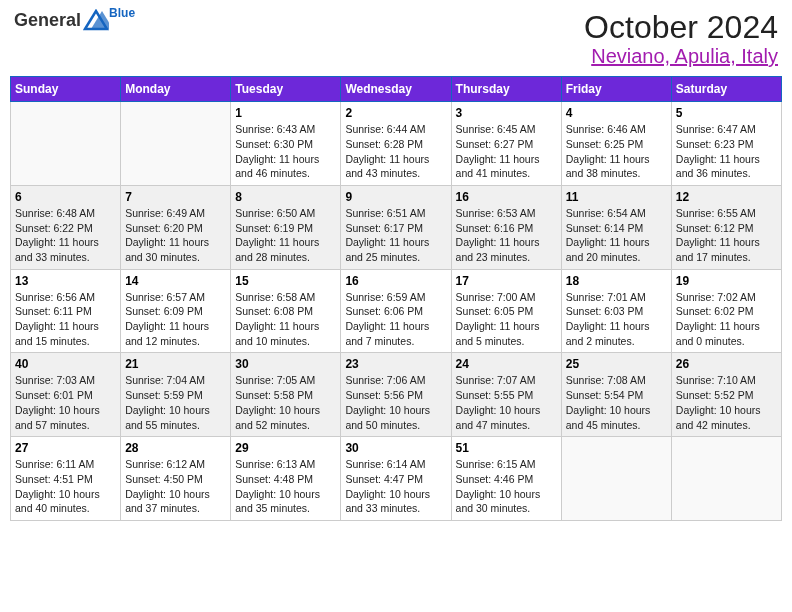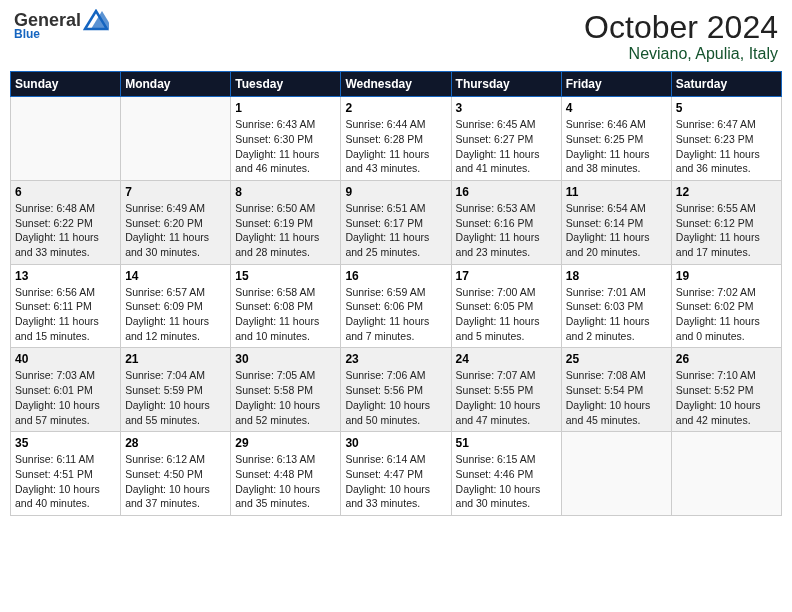--- a/index.html
+++ b/index.html
@@ -35,30 +35,31 @@
     .title-block {
       text-align: right;
     }
     .month-title {
       font-size: 32px;
       font-weight: normal;
       color: #222;
       line-height: 1.1;
     }
     .location-title {
-      font-size: 16px;
-      color: #14532d;
+      font-size: 20px;
+      color: #a21caf;
+      text-decoration: underline;
     }
     .calendar {
       width: 100%;
       border-collapse: collapse;
       font-size: 11px;
     }
     .calendar th {
-      background: #0f172a;
+      background: #6d28d9;
       color: #fff;
       padding: 5px 4px;
       text-align: left;
       font-size: 12px;
       font-weight: bold;
       border: 1px solid #1565c0;
     }
     .calendar td {
       border: 1px solid #ccc;
       vertical-align: top;
@@ -83,21 +84,21 @@
     }
     .row-shaded td {
       background: #f0f0f0;
     }
   </style>
 </head>
 <body>
 
 <div class="header">
   <div class="logo">
-    <div style="display:flex;flex-direction:column;align-items:flex-start;">
+    <div style="display:flex;flex-direction:row;align-items:flex-start;">
       <div style="display:flex;align-items:center;">
         <span class="logo-text-general">General</span>
         <svg width="26" height="22" viewBox="0 0 26 22" style="margin-left:2px;margin-top:-2px;">
           <polygon points="2,20 13,2 24,20" fill="none" stroke="#1565c0" stroke-width="2.5"></polygon>
           <polygon points="8,20 19,2 30,20" fill="#1565c0" opacity="0.7"></polygon>
         </svg>
       </div>
       <span class="logo-text-blue" style="margin-top:-4px;">Blue</span>
     </div>
   </div>
@@ -229,21 +230,21 @@
           <span class="day-num">25</span>
           <div class="day-info">Sunrise: 7:08 AM<br>Sunset: 5:54 PM<br>Daylight: 10 hours and 45 minutes.</div>
         </td>
         <td>
           <span class="day-num">26</span>
           <div class="day-info">Sunrise: 7:10 AM<br>Sunset: 5:52 PM<br>Daylight: 10 hours and 42 minutes.</div>
         </td>
       </tr>
       <tr>
         <td>
-          <span class="day-num">35</span>
+          <span class="day-num">27</span>
           <div class="day-info">Sunrise: 6:11 AM<br>Sunset: 4:51 PM<br>Daylight: 10 hours and 40 minutes.</div>
         </td>
         <td>
           <span class="day-num">28</span>
           <div class="day-info">Sunrise: 6:12 AM<br>Sunset: 4:50 PM<br>Daylight: 10 hours and 37 minutes.</div>
         </td>
         <td>
           <span class="day-num">29</span>
           <div class="day-info">Sunrise: 6:13 AM<br>Sunset: 4:48 PM<br>Daylight: 10 hours and 35 minutes.</div>
         </td>

